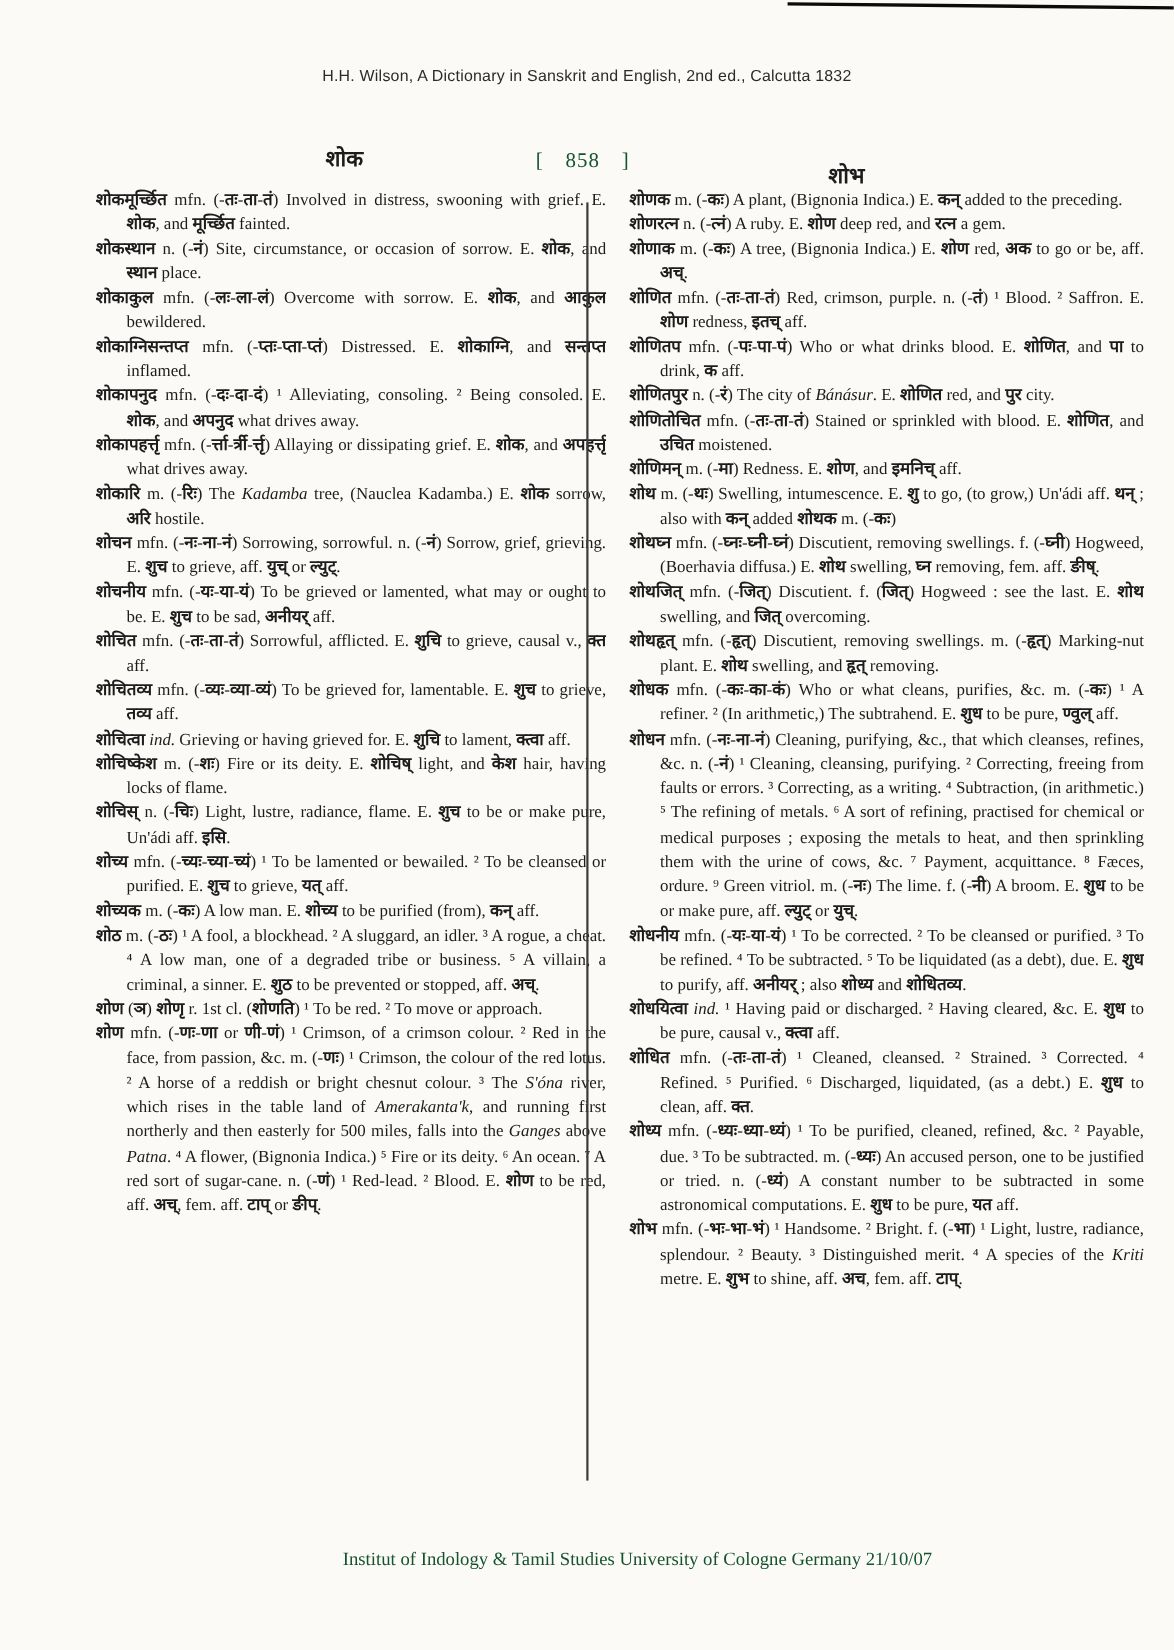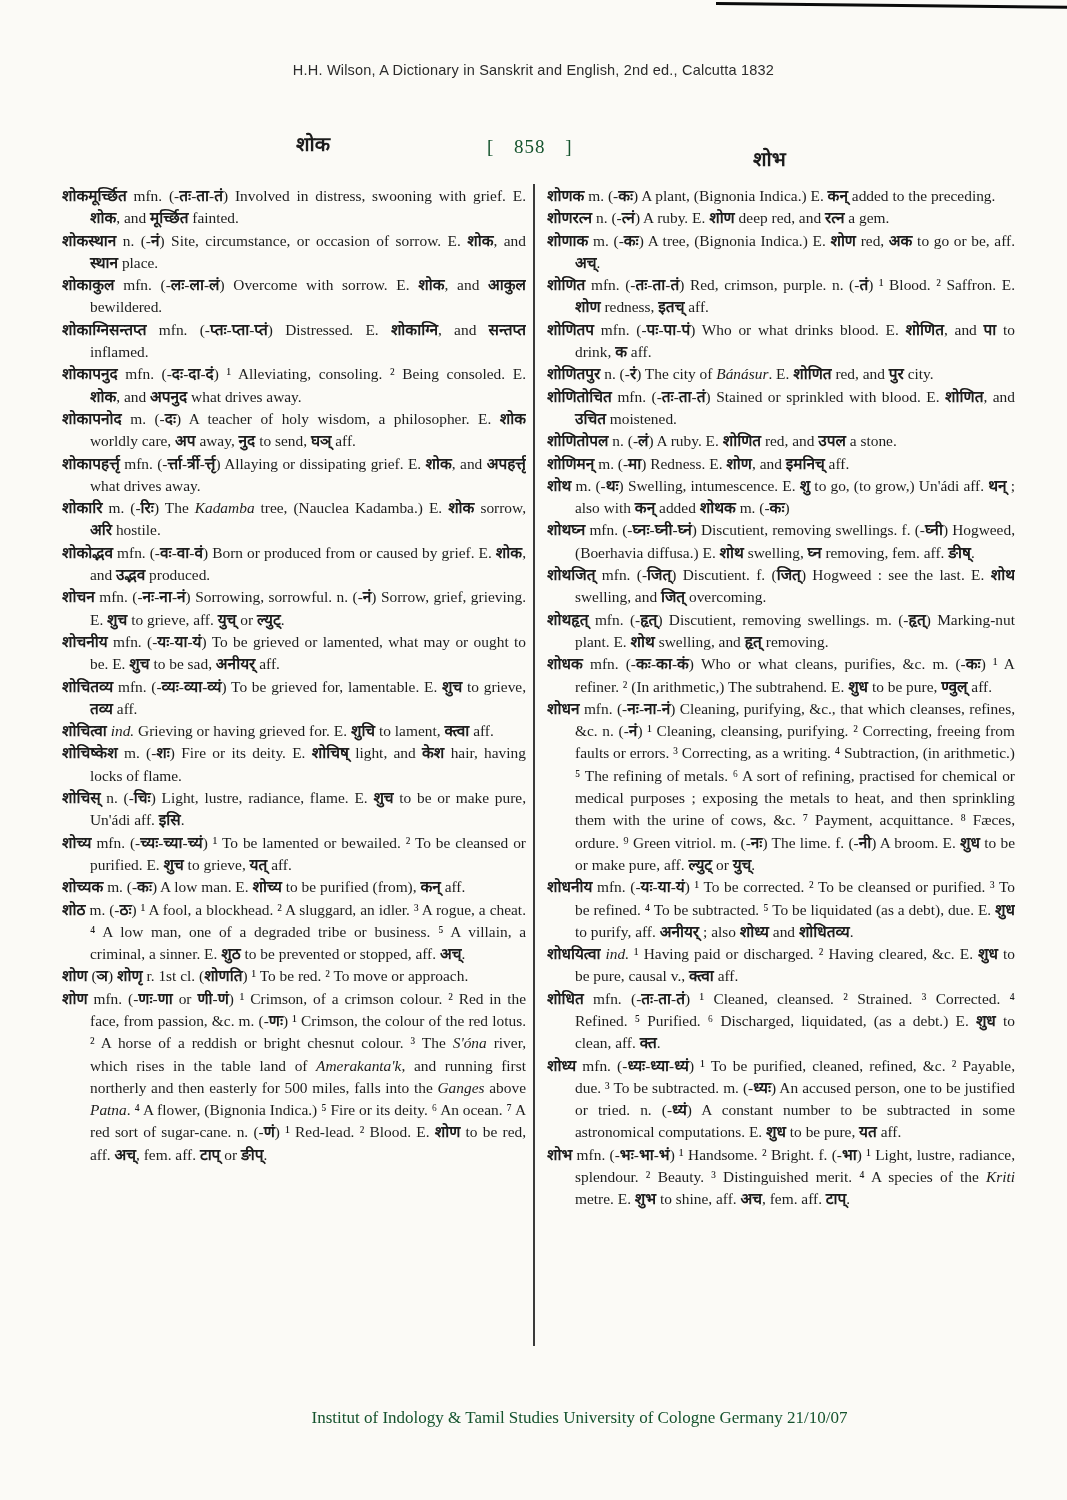--- a/index.html
+++ b/index.html
@@ -21,22 +21,22 @@
     position:absolute;left:296px;top:130px;font-size:20px;font-weight:bold;
   }
   .runhead-page{
     position:absolute;left:487px;top:136px;font-size:19px;word-spacing:14px;
     letter-spacing:1px;color:#14532d;
   }
   .runhead-right{
     position:absolute;left:753px;top:145px;font-size:20px;font-weight:bold;
   }
   .col{
-    position:absolute;top:185px;font-size:15.4px;line-height:22.3px;
-    text-align:justify;overflow:hidden;max-height:1220px;
+    position:absolute;top:171px;font-size:15.4px;line-height:22.3px;
+    text-align:justify;overflow:hidden;max-height:1220px;margin-left:25px;
   }
   .col-left{left:62px;width:464px;}
   .col-right{left:547px;width:468px;}
   .col-divider{
     position:absolute;left:533px;top:184px;width:2px;height:1162px;
     background:#3a3a3a;
   }
   .entry{margin:0;padding-left:28px;text-indent:-28px;}
   .hw{font-weight:bold;}
   .dv{font-weight:bold;}
@@ -59,26 +59,25 @@
   <div class="runhead-page">[ 858 ]</div>
 
   <div class="runhead-right">शोभ</div>
 
   <div class="col col-left">
       <p class="entry"><span class="hw"><span class="dv">शोकमूर्च्छित</span></span> mfn. (-<span class="dv">तः</span>-<span class="dv">ता</span>-<span class="dv">तं</span>) Involved in distress, swooning with grief. E. <span class="dv">शोक</span>, and <span class="dv">मूर्च्छित</span> fainted.</p>
       <p class="entry"><span class="hw"><span class="dv">शोकस्थान</span></span> n. (-<span class="dv">नं</span>) Site, circumstance, or occasion of sorrow. E. <span class="dv">शोक</span>, and <span class="dv">स्थान</span> place.</p>
       <p class="entry"><span class="hw"><span class="dv">शोकाकुल</span></span> mfn. (-<span class="dv">लः</span>-<span class="dv">ला</span>-<span class="dv">लं</span>) Overcome with sorrow. E. <span class="dv">शोक</span>, and <span class="dv">आकुल</span> bewildered.</p>
       <p class="entry"><span class="hw"><span class="dv">शोकाग्निसन्तप्त</span></span> mfn. (-<span class="dv">प्तः</span>-<span class="dv">प्ता</span>-<span class="dv">प्तं</span>) Distressed. E. <span class="dv">शोकाग्नि</span>, and <span class="dv">सन्तप्त</span> inflamed.</p>
       <p class="entry"><span class="hw"><span class="dv">शोकापनुद</span></span> mfn. (-<span class="dv">दः</span>-<span class="dv">दा</span>-<span class="dv">दं</span>) ¹ Alleviating, consoling. ² Being consoled. E. <span class="dv">शोक</span>, and <span class="dv">अपनुद</span> what drives away.</p>
-      <p class="entry"><span class="hw"><span class="dv">शोकापनोद</span></span> m. (-<span class="dv">दः</span>) A teacher of holy wisdom, a philosopher. E. <span class="dv">शोक</span> worldly care, <span class="dv">अप</span> away, <span class="dv">नुद</span> to send, <span class="dv">घञ्</span> aff.</p>
       <p class="entry"><span class="hw"><span class="dv">शोकापहर्त्तृ</span></span> mfn. (-<span class="dv">र्त्ता</span>-<span class="dv">र्त्री</span>-<span class="dv">र्त्तृ</span>) Allaying or dissipating grief. E. <span class="dv">शोक</span>, and <span class="dv">अपहर्त्तृ</span> what drives away.</p>
       <p class="entry"><span class="hw"><span class="dv">शोकारि</span></span> m. (-<span class="dv">रिः</span>) The <i>Kadamba</i> tree, (Nauclea Kadamba.) E. <span class="dv">शोक</span> sorrow, <span class="dv">अरि</span> hostile.</p>
-      <p class="entry"><span class="hw"><span class="dv">शोकोद्भव</span></span> mfn. (-<span class="dv">वः</span>-<span class="dv">वा</span>-<span class="dv">वं</span>) Born or produced from or caused by grief. E. <span class="dv">शोक</span>, and <span class="dv">उद्भव</span> produced.</p>
       <p class="entry"><span class="hw"><span class="dv">शोचन</span></span> mfn. (-<span class="dv">नः</span>-<span class="dv">ना</span>-<span class="dv">नं</span>) Sorrowing, sorrowful. n. (-<span class="dv">नं</span>) Sorrow, grief, grieving. E. <span class="dv">शुच</span> to grieve, aff. <span class="dv">युच्</span> or <span class="dv">ल्युट्</span>.</p>
       <p class="entry"><span class="hw"><span class="dv">शोचनीय</span></span> mfn. (-<span class="dv">यः</span>-<span class="dv">या</span>-<span class="dv">यं</span>) To be grieved or lamented, what may or ought to be. E. <span class="dv">शुच</span> to be sad, <span class="dv">अनीयर्</span> aff.</p>
+      <p class="entry"><span class="hw"><span class="dv">शोचित</span></span> mfn. (-<span class="dv">तः</span>-<span class="dv">ता</span>-<span class="dv">तं</span>) Sorrowful, afflicted. E. <span class="dv">शुचि</span> to grieve, causal v., <span class="dv">क्त</span> aff.</p>
       <p class="entry"><span class="hw"><span class="dv">शोचितव्य</span></span> mfn. (-<span class="dv">व्यः</span>-<span class="dv">व्या</span>-<span class="dv">व्यं</span>) To be grieved for, lamentable. E. <span class="dv">शुच</span> to grieve, <span class="dv">तव्य</span> aff.</p>
       <p class="entry"><span class="hw"><span class="dv">शोचित्वा</span></span> <i>ind.</i> Grieving or having grieved for. E. <span class="dv">शुचि</span> to lament, <span class="dv">क्त्वा</span> aff.</p>
       <p class="entry"><span class="hw"><span class="dv">शोचिष्केश</span></span> m. (-<span class="dv">शः</span>) Fire or its deity. E. <span class="dv">शोचिष्</span> light, and <span class="dv">केश</span> hair, having locks of flame.</p>
       <p class="entry"><span class="hw"><span class="dv">शोचिस्</span></span> n. (-<span class="dv">चिः</span>) Light, lustre, radiance, flame. E. <span class="dv">शुच</span> to be or make pure, Un'ádi aff. <span class="dv">इसि</span>.</p>
       <p class="entry"><span class="hw"><span class="dv">शोच्य</span></span> mfn. (-<span class="dv">च्यः</span>-<span class="dv">च्या</span>-<span class="dv">च्यं</span>) ¹ To be lamented or bewailed. ² To be cleansed or purified. E. <span class="dv">शुच</span> to grieve, <span class="dv">यत्</span> aff.</p>
       <p class="entry"><span class="hw"><span class="dv">शोच्यक</span></span> m. (-<span class="dv">कः</span>) A low man. E. <span class="dv">शोच्य</span> to be purified (from), <span class="dv">कन्</span> aff.</p>
       <p class="entry"><span class="hw"><span class="dv">शोठ</span></span> m. (-<span class="dv">ठः</span>) ¹ A fool, a blockhead. ² A sluggard, an idler. ³ A rogue, a cheat. ⁴ A low man, one of a degraded tribe or business. ⁵ A villain, a criminal, a sinner. E. <span class="dv">शुठ</span> to be prevented or stopped, aff. <span class="dv">अच्</span>.</p>
       <p class="entry"><span class="hw"><span class="dv">शोण</span></span> (<span class="dv">ञ</span>) <span class="dv">शोणृ</span> r. 1st cl. (<span class="dv">शोणति</span>) ¹ To be red. ² To move or approach.</p>
       <p class="entry"><span class="hw"><span class="dv">शोण</span></span> mfn. (-<span class="dv">णः</span>-<span class="dv">णा</span> or <span class="dv">णी</span>-<span class="dv">णं</span>) ¹ Crimson, of a crimson colour. ² Red in the face, from passion, &amp;c. m. (-<span class="dv">णः</span>) ¹ Crimson, the colour of the red lotus. ² A horse of a reddish or bright chesnut colour. ³ The <i>S'óna</i> river, which rises in the table land of <i>Amerakanta'k</i>, and running first northerly and then easterly for 500 miles, falls into the <i>Ganges</i> above <i>Patna</i>. ⁴ A flower, (Bignonia Indica.) ⁵ Fire or its deity. ⁶ An ocean. ⁷ A red sort of sugar-cane. n. (-<span class="dv">णं</span>) ¹ Red-lead. ² Blood. E. <span class="dv">शोण</span> to be red, aff. <span class="dv">अच्</span>, fem. aff. <span class="dv">टाप्</span> or <span class="dv">ङीप्</span>.</p>
     </div>
@@ -86,21 +85,20 @@
   <div class="col-divider"></div>
 
   <div class="col col-right">
       <p class="entry"><span class="hw"><span class="dv">शोणक</span></span> m. (-<span class="dv">कः</span>) A plant, (Bignonia Indica.) E. <span class="dv">कन्</span> added to the preceding.</p>
       <p class="entry"><span class="hw"><span class="dv">शोणरत्न</span></span> n. (-<span class="dv">त्नं</span>) A ruby. E. <span class="dv">शोण</span> deep red, and <span class="dv">रत्न</span> a gem.</p>
       <p class="entry"><span class="hw"><span class="dv">शोणाक</span></span> m. (-<span class="dv">कः</span>) A tree, (Bignonia Indica.) E. <span class="dv">शोण</span> red, <span class="dv">अक</span> to go or be, aff. <span class="dv">अच्</span>.</p>
       <p class="entry"><span class="hw"><span class="dv">शोणित</span></span> mfn. (-<span class="dv">तः</span>-<span class="dv">ता</span>-<span class="dv">तं</span>) Red, crimson, purple. n. (-<span class="dv">तं</span>) ¹ Blood. ² Saffron. E. <span class="dv">शोण</span> redness, <span class="dv">इतच्</span> aff.</p>
       <p class="entry"><span class="hw"><span class="dv">शोणितप</span></span> mfn. (-<span class="dv">पः</span>-<span class="dv">पा</span>-<span class="dv">पं</span>) Who or what drinks blood. E. <span class="dv">शोणित</span>, and <span class="dv">पा</span> to drink, <span class="dv">क</span> aff.</p>
       <p class="entry"><span class="hw"><span class="dv">शोणितपुर</span></span> n. (-<span class="dv">रं</span>) The city of <i>Bánásur</i>. E. <span class="dv">शोणित</span> red, and <span class="dv">पुर</span> city.</p>
       <p class="entry"><span class="hw"><span class="dv">शोणितोचित</span></span> mfn. (-<span class="dv">तः</span>-<span class="dv">ता</span>-<span class="dv">तं</span>) Stained or sprinkled with blood. E. <span class="dv">शोणित</span>, and <span class="dv">उचित</span> moistened.</p>
-      <p class="entry"><span class="hw"><span class="dv">शोणितोपल</span></span> n. (-<span class="dv">लं</span>) A ruby. E. <span class="dv">शोणित</span> red, and <span class="dv">उपल</span> a stone.</p>
       <p class="entry"><span class="hw"><span class="dv">शोणिमन्</span></span> m. (-<span class="dv">मा</span>) Redness. E. <span class="dv">शोण</span>, and <span class="dv">इमनिच्</span> aff.</p>
       <p class="entry"><span class="hw"><span class="dv">शोथ</span></span> m. (-<span class="dv">थः</span>) Swelling, intumescence. E. <span class="dv">शु</span> to go, (to grow,) Un'ádi aff. <span class="dv">थन्</span> ; also with <span class="dv">कन्</span> added <span class="dv">शोथक</span> m. (-<span class="dv">कः</span>)</p>
       <p class="entry"><span class="hw"><span class="dv">शोथघ्न</span></span> mfn. (-<span class="dv">घ्नः</span>-<span class="dv">घ्नी</span>-<span class="dv">घ्नं</span>) Discutient, removing swellings. f. (-<span class="dv">घ्नी</span>) Hogweed, (Boerhavia diffusa.) E. <span class="dv">शोथ</span> swelling, <span class="dv">घ्न</span> removing, fem. aff. <span class="dv">ङीष्</span>.</p>
       <p class="entry"><span class="hw"><span class="dv">शोथजित्</span></span> mfn. (-<span class="dv">जित्</span>) Discutient. f. (<span class="dv">जित्</span>) Hogweed : see the last. E. <span class="dv">शोथ</span> swelling, and <span class="dv">जित्</span> overcoming.</p>
       <p class="entry"><span class="hw"><span class="dv">शोथहृत्</span></span> mfn. (-<span class="dv">हृत्</span>) Discutient, removing swellings. m. (-<span class="dv">हृत्</span>) Marking-nut plant. E. <span class="dv">शोथ</span> swelling, and <span class="dv">हृत्</span> removing.</p>
       <p class="entry"><span class="hw"><span class="dv">शोधक</span></span> mfn. (-<span class="dv">कः</span>-<span class="dv">का</span>-<span class="dv">कं</span>) Who or what cleans, purifies, &amp;c. m. (-<span class="dv">कः</span>) ¹ A refiner. ² (In arithmetic,) The subtrahend. E. <span class="dv">शुध</span> to be pure, <span class="dv">ण्वुल्</span> aff.</p>
       <p class="entry"><span class="hw"><span class="dv">शोधन</span></span> mfn. (-<span class="dv">नः</span>-<span class="dv">ना</span>-<span class="dv">नं</span>) Cleaning, purifying, &amp;c., that which cleanses, refines, &amp;c. n. (-<span class="dv">नं</span>) ¹ Cleaning, cleansing, purifying. ² Correcting, freeing from faults or errors. ³ Correcting, as a writing. ⁴ Subtraction, (in arithmetic.) ⁵ The refining of metals. ⁶ A sort of refining, practised for chemical or medical purposes ; exposing the metals to heat, and then sprinkling them with the urine of cows, &amp;c. ⁷ Payment, acquittance. ⁸ Fæces, ordure. ⁹ Green vitriol. m. (-<span class="dv">नः</span>) The lime. f. (-<span class="dv">नी</span>) A broom. E. <span class="dv">शुध</span> to be or make pure, aff. <span class="dv">ल्युट्</span> or <span class="dv">युच्</span>.</p>
       <p class="entry"><span class="hw"><span class="dv">शोधनीय</span></span> mfn. (-<span class="dv">यः</span>-<span class="dv">या</span>-<span class="dv">यं</span>) ¹ To be corrected. ² To be cleansed or purified. ³ To be refined. ⁴ To be subtracted. ⁵ To be liquidated (as a debt), due. E. <span class="dv">शुध</span> to purify, aff. <span class="dv">अनीयर्</span> ; also <span class="dv">शोध्य</span> and <span class="dv">शोधितव्य</span>.</p>
       <p class="entry"><span class="hw"><span class="dv">शोधयित्वा</span></span> <i>ind.</i> ¹ Having paid or discharged. ² Having cleared, &amp;c. E. <span class="dv">शुध</span> to be pure, causal v., <span class="dv">क्त्वा</span> aff.</p>
       <p class="entry"><span class="hw"><span class="dv">शोधित</span></span> mfn. (-<span class="dv">तः</span>-<span class="dv">ता</span>-<span class="dv">तं</span>) ¹ Cleaned, cleansed. ² Strained. ³ Corrected. ⁴ Refined. ⁵ Purified. ⁶ Discharged, liquidated, (as a debt.) E. <span class="dv">शुध</span> to clean, aff. <span class="dv">क्त</span>.</p>

